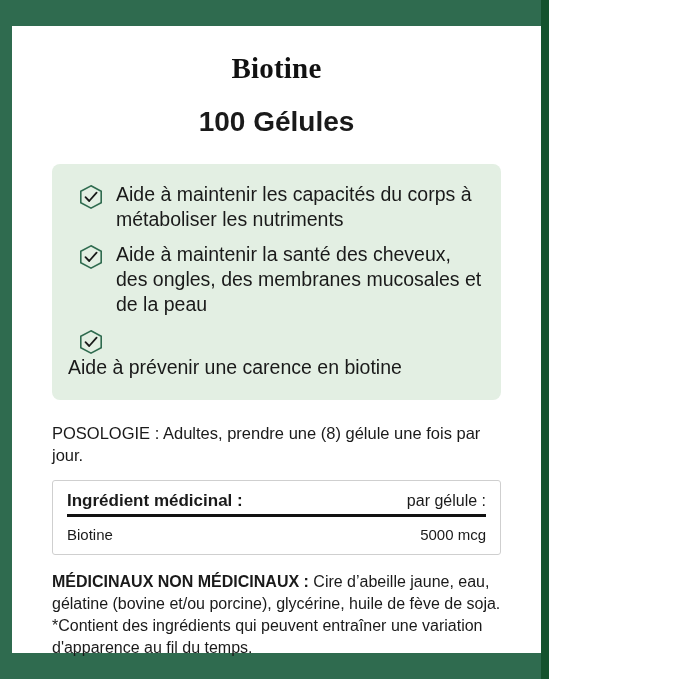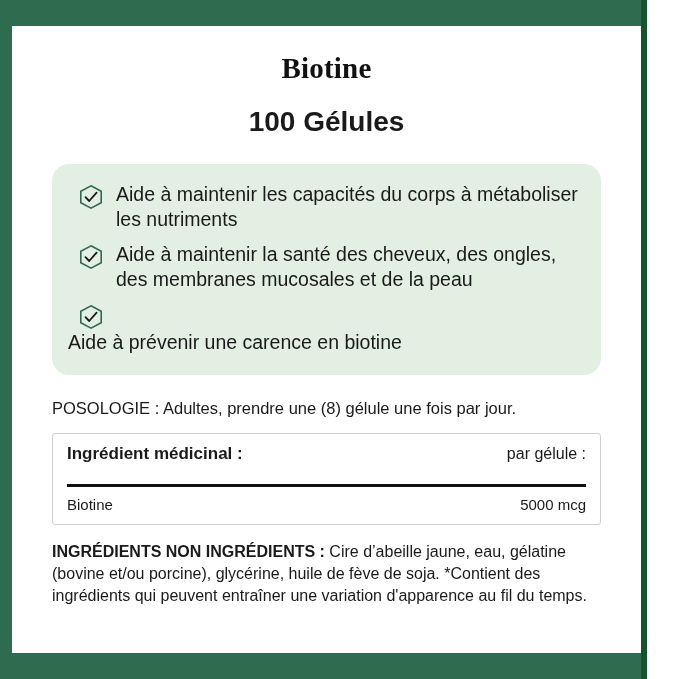--- a/index.html
+++ b/index.html
@@ -9,26 +9,26 @@
   body {
     width: 679px;
     height: 679px;
     background: #ffffff;
     font-family: "Liberation Sans", sans-serif;
     color: #1a1a1a;
     overflow: hidden;
   }
   .page {
     position: relative;
-    width: 647px;
+    width: 549px;
     height: 679px;
     box-sizing: border-box;
     background: #ffffff;
     border-left: 12px solid #2f6b4f;
-    border-right: 6px solid #14532d;
+    border-right: 8px solid #14532d;
   }
   .band-top {
     position: absolute;
     top: 0; left: 0; right: 0;
     height: 26px;
     background: #2f6b4f;
   }
   .band-bottom {
     position: absolute;
     bottom: 0; left: 0; right: 0;
@@ -54,21 +54,21 @@
   .subtitle {
     text-align: center;
     font-size: 28px;
     font-weight: 700;
     color: #1a1a1a;
     margin-top: 21px;
   }
   .benefits {
     margin-top: 26px;
     background: #e3efe3;
-    border-radius: 17px;
+    border-radius: 8px;
     padding: 18px 16px 20px 16px;
   }
   .benefit {
     display: flex;
     align-items: flex-start;
     margin-bottom: 10px;
   }
   .benefit:last-child { margin-bottom: 0; flex-direction: column; }
   .check-icon {
     flex: 0 0 auto;
@@ -94,21 +94,21 @@
     margin-top: 14px;
     border: 1px solid #cfcfcf;
     border-radius: 3px;
     padding: 10px 14px 8px 14px;
   }
   .facts-head {
     display: flex;
     justify-content: space-between;
     align-items: baseline;
     font-size: 17px;
-    padding-bottom: 20px;
+    padding-bottom: 3px;
   }
   .facts-head .left { font-weight: 700; }
   .facts-head .right { font-weight: 400; font-size: 16px; text-align: right; }
   .facts-rule {
     border-top: 3px solid #111111;
   }
   .facts-row {
     display: flex;
     justify-content: space-between;
     align-items: baseline;
@@ -180,17 +180,17 @@
         <span class="right">par gélule :</span>
       </div>
       <div class="facts-rule"></div>
       <div class="facts-row">
         <span>Biotine</span>
         <span>5000 mcg</span>
       </div>
     </div>
 
     <div class="nonmed">
-      <span class="lab">INGRÉDIENTS NON INGRÉDIENTS :</span><span> Cire d’abeille jaune, eau, gélatine (bovine et/ou porcine), glycérine, huile de fève de soja. *Contient des ingrédients qui peuvent entraîner une variation d'apparence au fil du temps.</span>
+      <span class="lab">MÉDICINAUX NON MÉDICINAUX :</span><span> Cire d’abeille jaune, eau, gélatine (bovine et/ou porcine), glycérine, huile de fève de soja. *Contient des ingrédients qui peuvent entraîner une variation d'apparence au fil du temps.</span>
     </div>
 
   </div>
 </div>
 
 </body></html>

